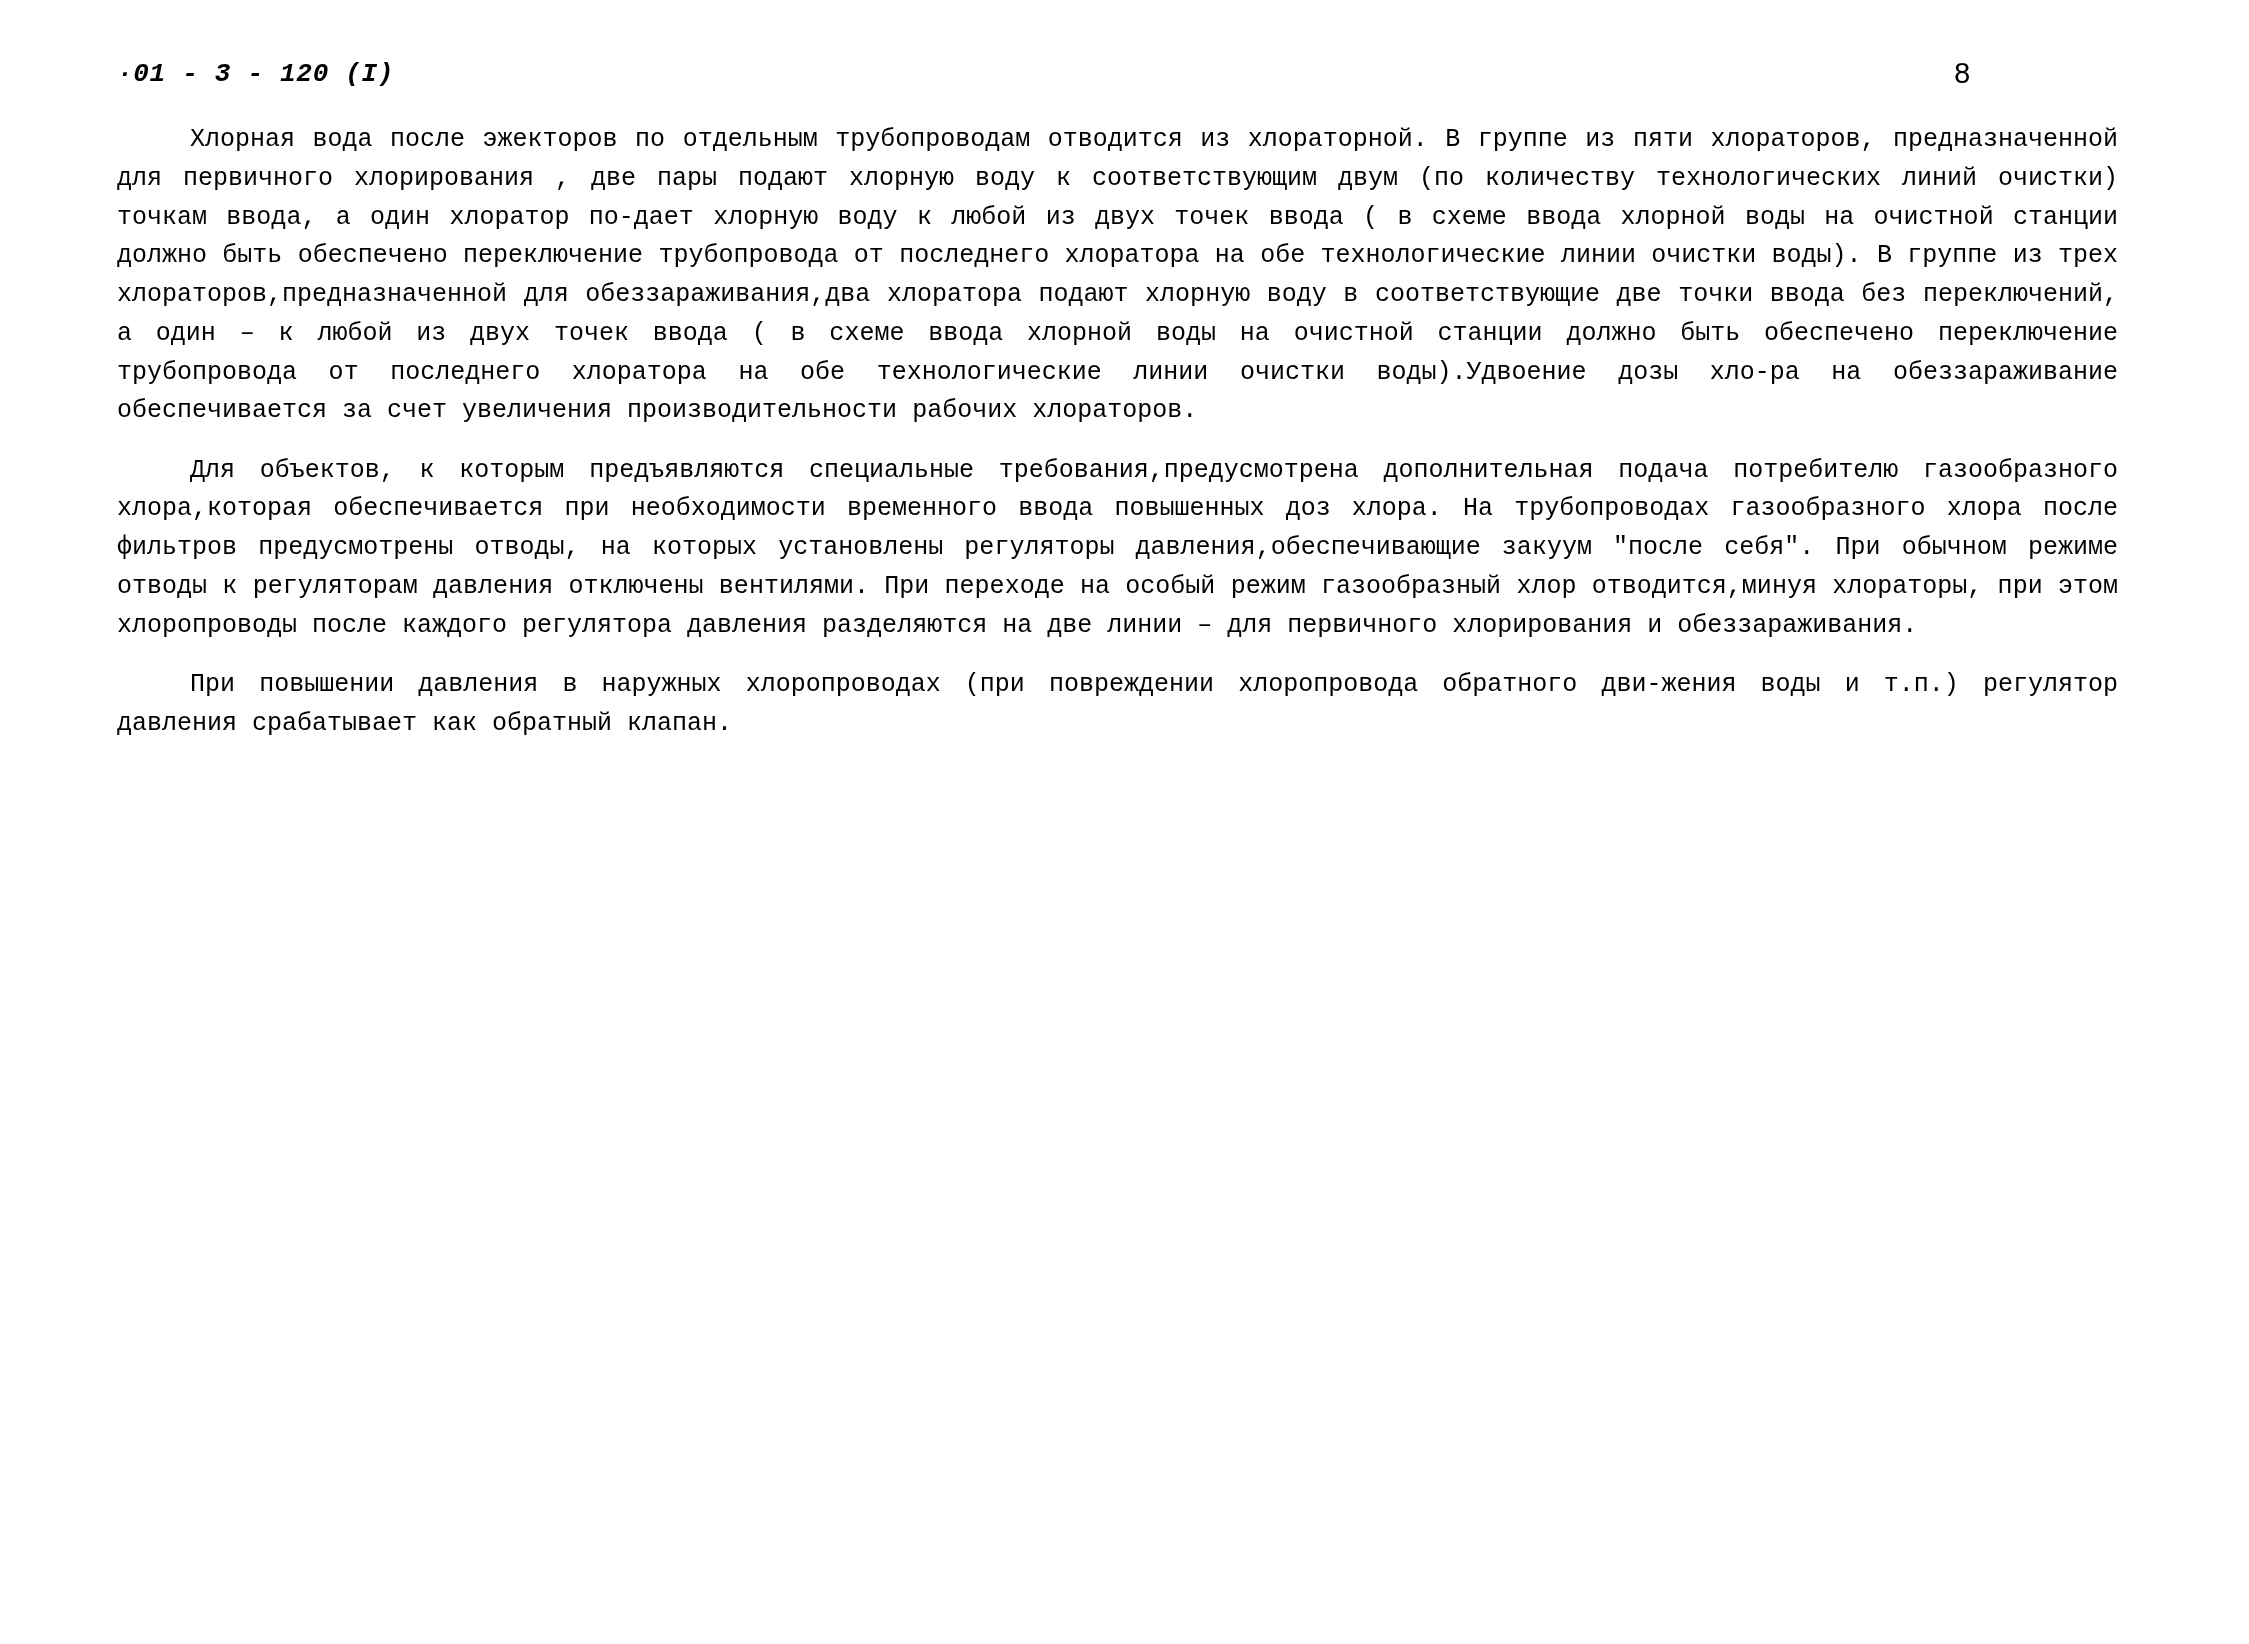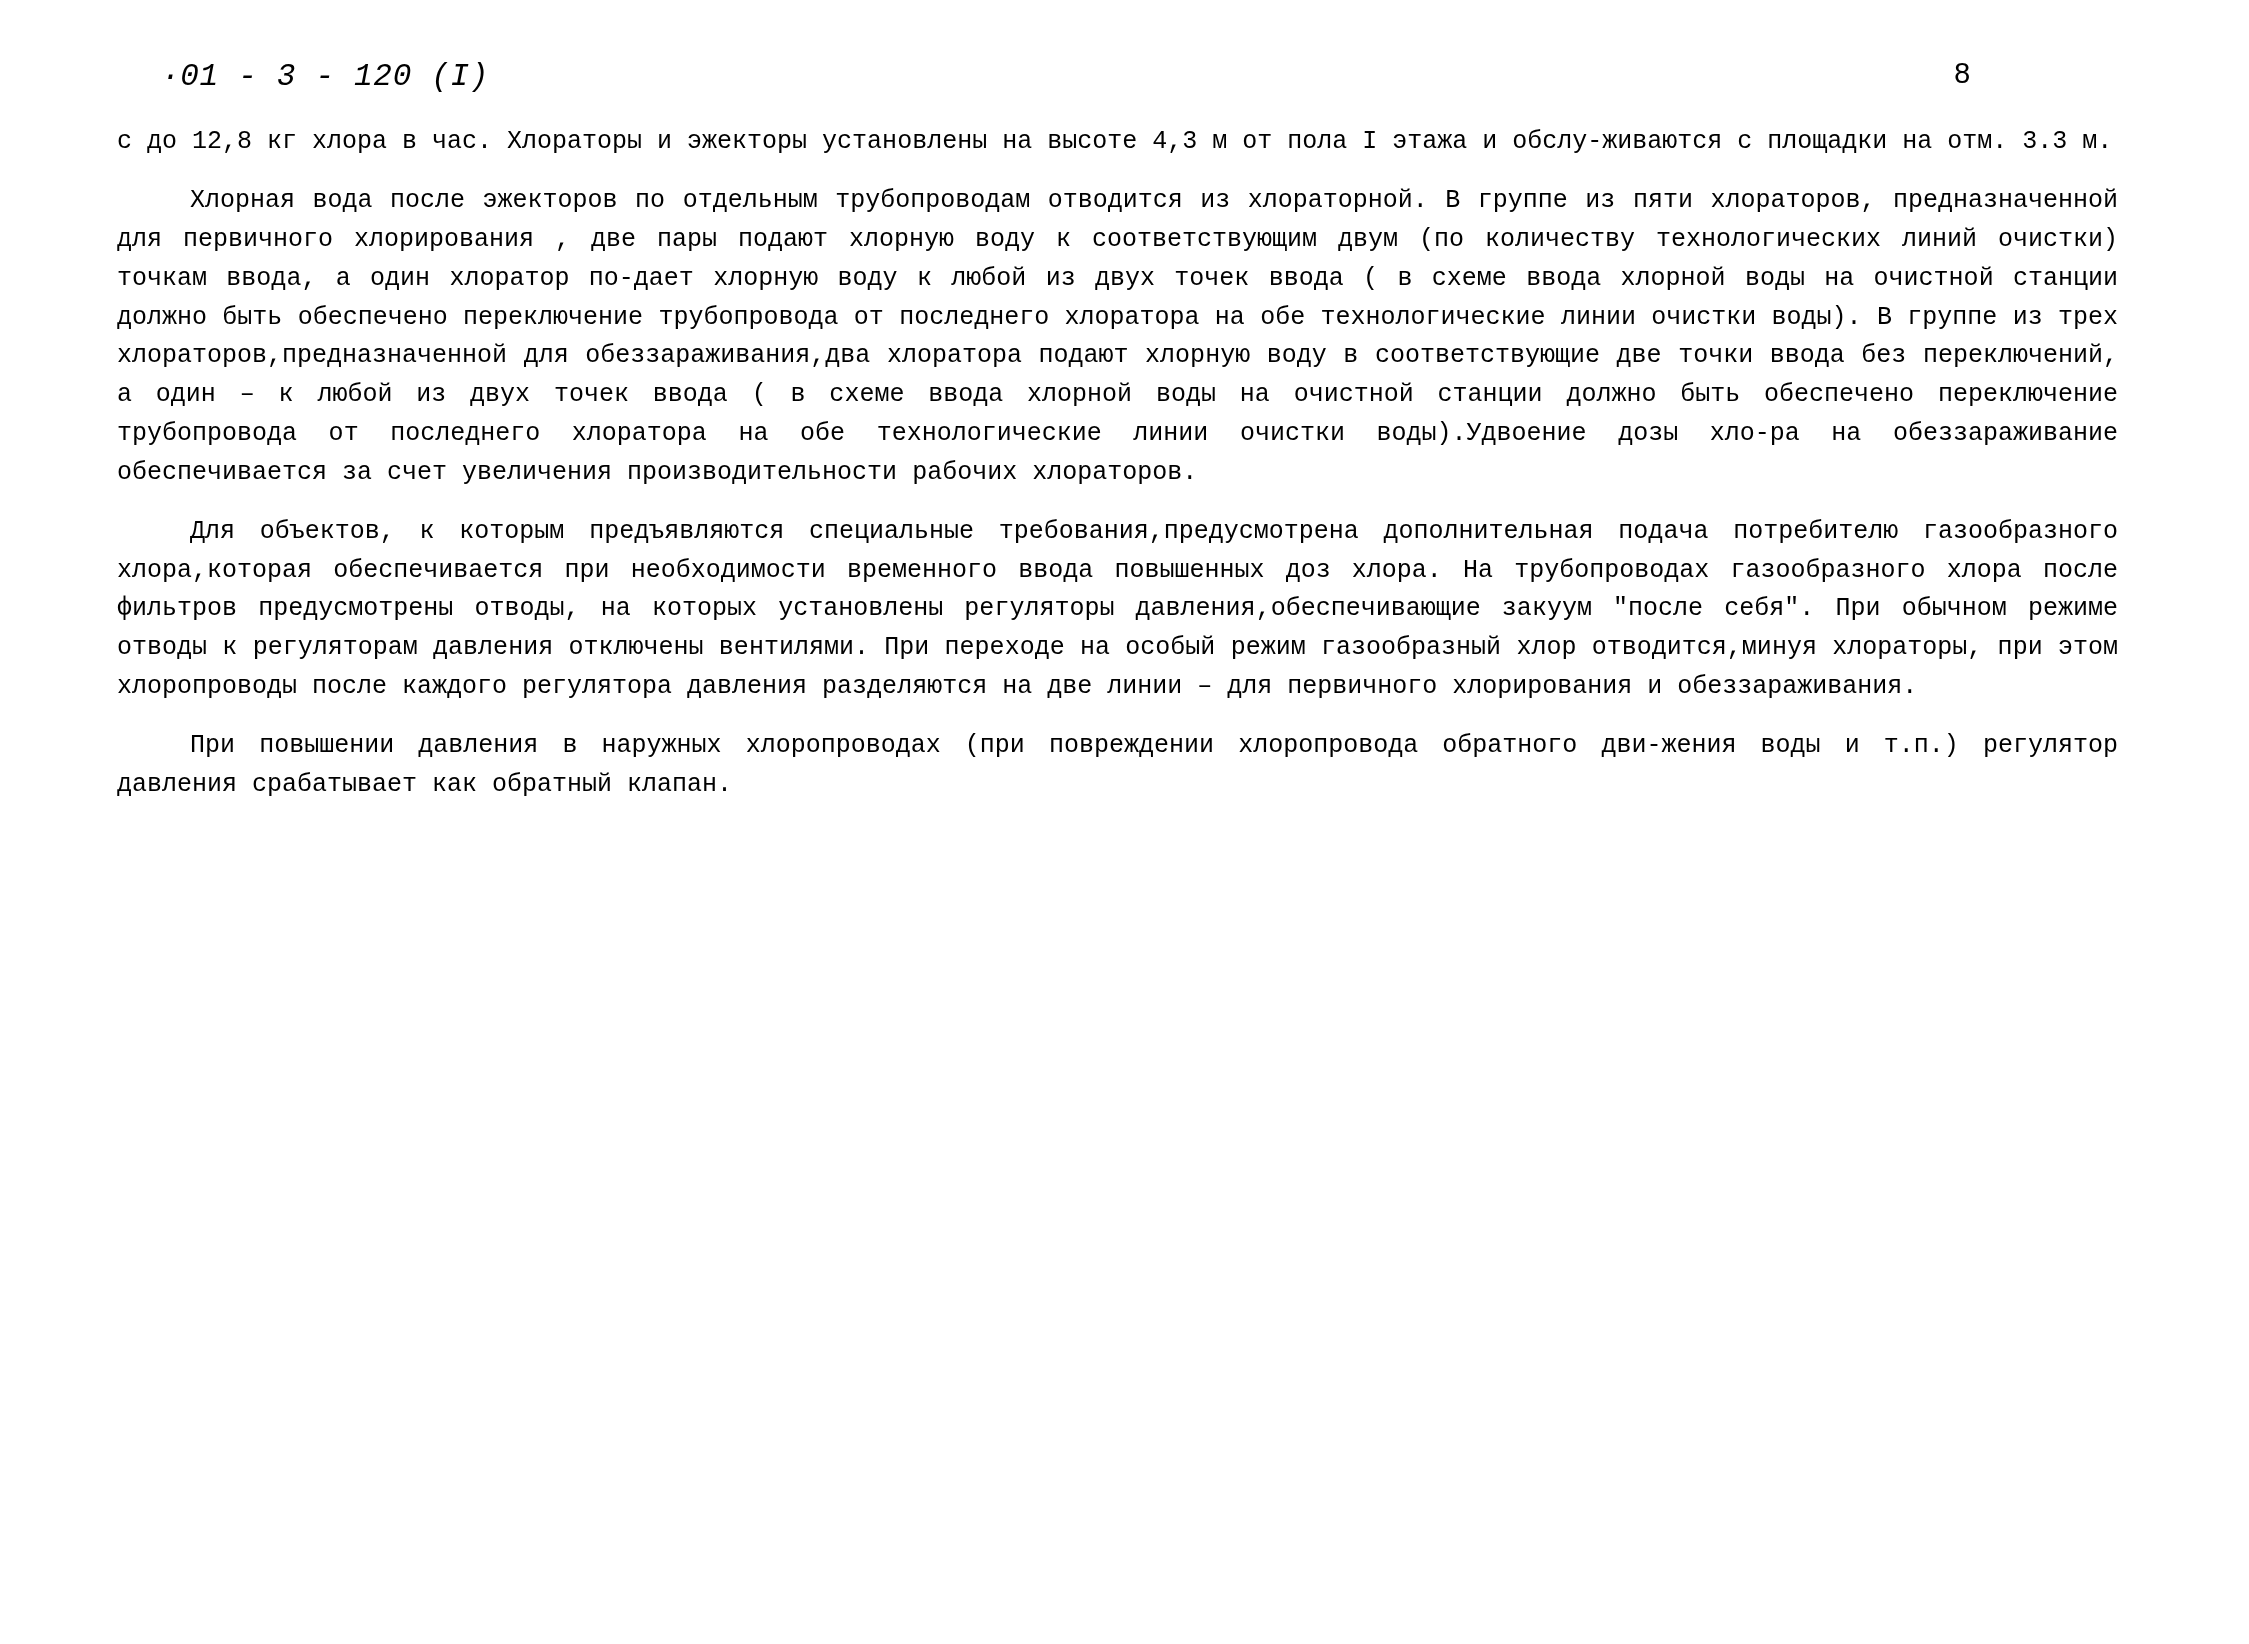--- a/index.html
+++ b/index.html
@@ -25,25 +25,24 @@
     }
 
     .header-line {
       display: flex;
       justify-content: space-between;
       align-items: flex-start;
       margin-bottom: 29px;
     }
 
     .doc-code {
-      font-size: 31px;
+      font-size: 26px;
       font-style: italic;
-      font-weight: normal;
+      font-weight: bold;
       letter-spacing: 0.7px;
-      margin-left: 44px;
     }
 
     .page-number {
       font-size: 29px;
       font-weight: normal;
       margin-right: 147px;
     }
 
     .content {
       font-size: 25px;
@@ -66,21 +65,20 @@
 
 <div class="page">
 
   <div class="header-line">
     <span class="doc-code">·01 - 3 - 120 (I)</span>
     <span class="page-number">8</span>
   </div>
 
   <div class="content">
 
-    <div class="first-line">с до 12,8 кг хлора в час. Хлораторы и эжекторы установлены на высоте 4,3 м от пола I этажа и обслу-живаются с площадки на отм. 3.3 м.</div>
 
     <div class="paragraph">Хлорная вода после эжекторов по отдельным трубопроводам отводится из хлораторной. В группе из пяти хлораторов, предназначенной для первичного хлорирования , две пары подают хлорную воду к соответствующим двум (по количеству технологических линий очистки) точкам ввода, а один хлоратор по-дает хлорную воду к любой из двух точек ввода ( в схеме ввода хлорной воды на очистной станции должно быть обеспечено переключение трубопровода от последнего хлоратора на обе технологические линии очистки воды). В группе из трех хлораторов,предназначенной для обеззараживания,два хлоратора подают хлорную воду в соответствующие две точки ввода без переключений, а один – к любой из двух точек ввода ( в схеме ввода хлорной воды на очистной станции должно быть обеспечено переключение трубопровода от последнего хлоратора на обе технологические линии очистки воды).Удвоение дозы хло-ра на обеззараживание обеспечивается за счет увеличения производительности рабочих хлораторов.</div>
     <div class="paragraph">Для объектов, к которым предъявляются специальные требования,предусмотрена дополнительная подача потребителю газообразного хлора,которая обеспечивается при необходимости временного ввода повышенных доз хлора. На трубопроводах газообразного хлора после фильтров предусмотрены отводы, на которых установлены регуляторы давления,обеспечивающие закуум "после себя". При обычном режиме отводы к регуляторам давления отключены вентилями. При переходе на особый режим газообразный хлор отводится,минуя хлораторы, при этом хлоропроводы после каждого регулятора давления разделяются на две линии – для первичного хлорирования и обеззараживания.</div>
     <div class="paragraph">При повышении давления в наружных хлоропроводах (при повреждении хлоропровода обратного дви-жения воды и т.п.) регулятор давления срабатывает как обратный клапан.</div>
 
   </div>
 
 </div>
 
 

